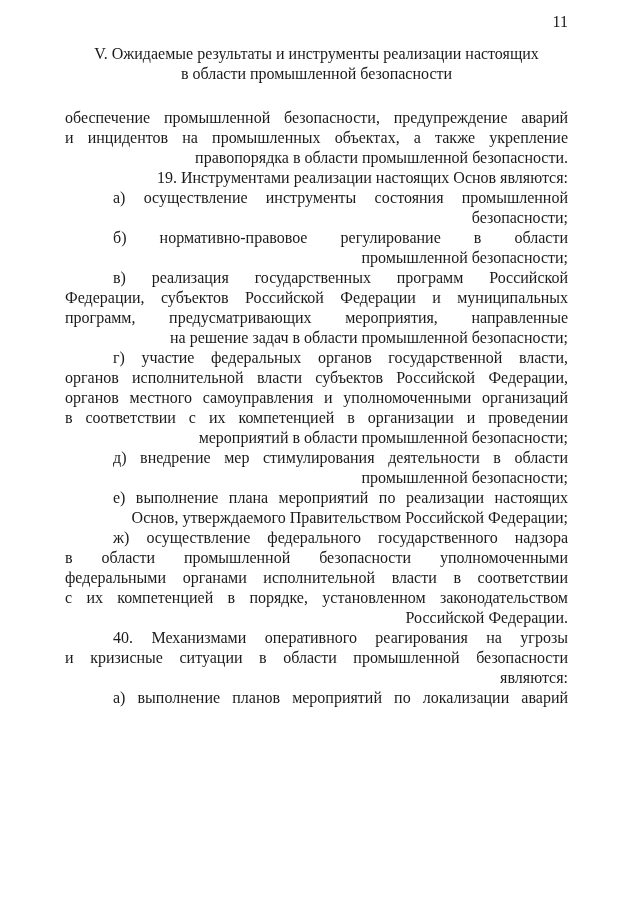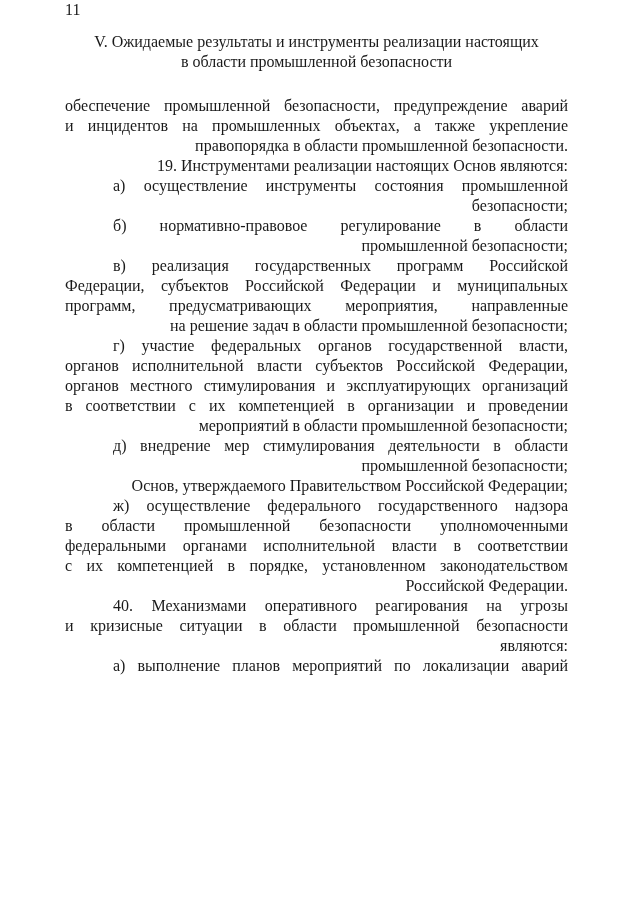--- a/index.html
+++ b/index.html
@@ -17,21 +17,22 @@
     font-family: "Liberation Serif", "DejaVu Serif", serif;
     font-size: 16px;
     line-height: 20px;
     overflow: hidden;
   }
   .content {
     margin-left: 65px;
     width: 503px;
   }
   .page-number {
-    text-align: left;
+    text-align: right;
+    margin-top: 12px;
   }
   .heading {
     margin-top: 12px;
     text-align: center;
   }
   .heading .line {
     white-space: nowrap;
   }
   .body-text {
     margin-top: 24px;
@@ -85,29 +86,30 @@
         </div>
         <div class="paragraph">
           <div class="line first jl">в) реализация государственных программ Российской</div>
           <div class="line jl">Федерации, субъектов Российской Федерации и муниципальных</div>
           <div class="line jl">программ, предусматривающих мероприятия, направленные</div>
           <div class="line ll">на решение задач в области промышленной безопасности;</div>
         </div>
         <div class="paragraph">
           <div class="line first jl">г) участие федеральных органов государственной власти,</div>
           <div class="line jl">органов исполнительной власти субъектов Российской Федерации,</div>
-          <div class="line jl">органов местного стимулирования и эксплуатирующих организаций</div>
+          <div class="line jl">органов местного самоуправления и уполномоченными организаций</div>
           <div class="line jl">в соответствии с их компетенцией в организации и проведении</div>
           <div class="line ll">мероприятий в области промышленной безопасности;</div>
         </div>
         <div class="paragraph">
           <div class="line first jl">д) внедрение мер стимулирования деятельности в области</div>
           <div class="line ll">промышленной безопасности;</div>
         </div>
         <div class="paragraph">
+          <div class="line first jl">е) выполнение плана мероприятий по реализации настоящих</div>
           <div class="line ll">Основ, утверждаемого Правительством Российской Федерации;</div>
         </div>
         <div class="paragraph">
           <div class="line first jl">ж) осуществление федерального государственного надзора</div>
           <div class="line jl">в области промышленной безопасности уполномоченными</div>
           <div class="line jl">федеральными органами исполнительной власти в соответствии</div>
           <div class="line jl">с их компетенцией в порядке, установленном законодательством</div>
           <div class="line ll">Российской Федерации.</div>
         </div>
         <div class="paragraph">

